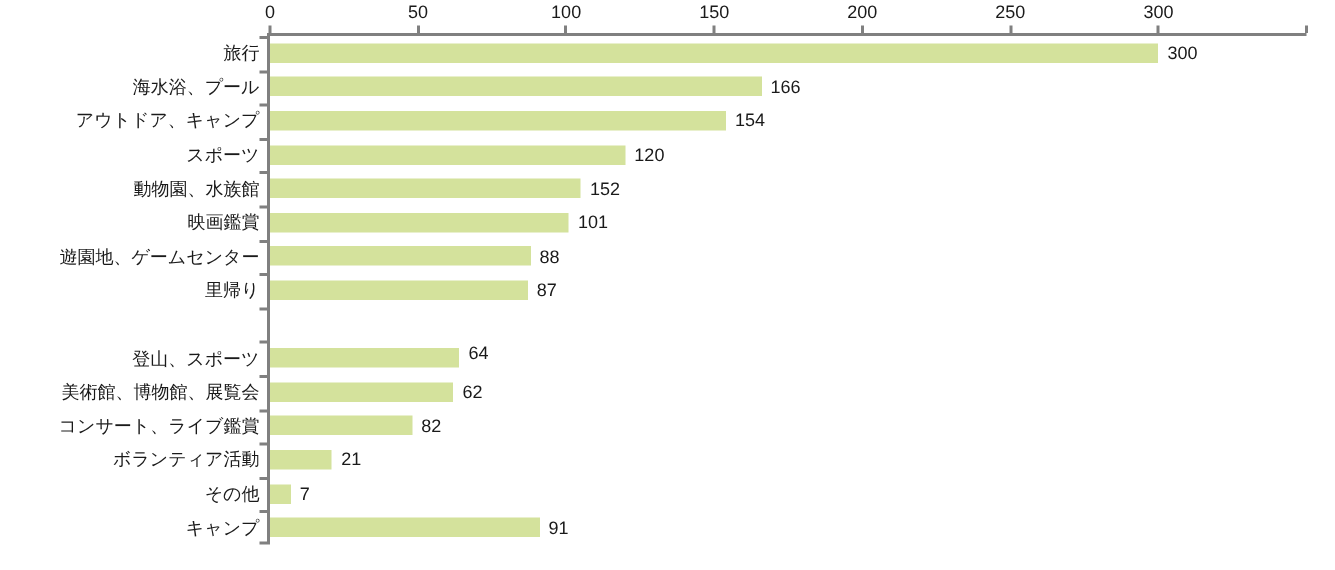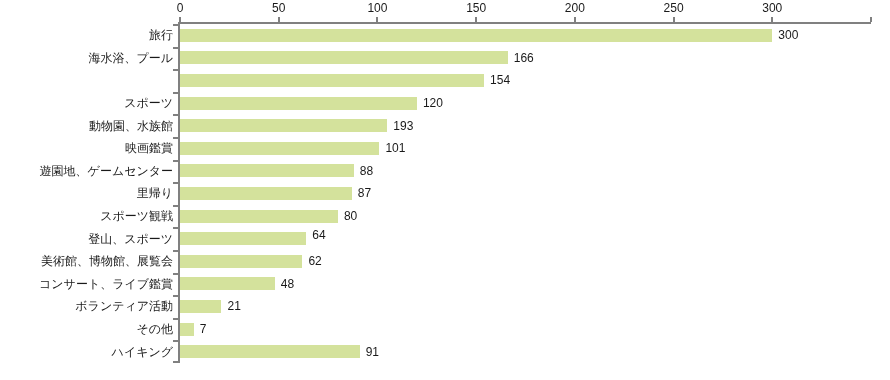--- a/index.html
+++ b/index.html
@@ -128,92 +128,88 @@
         <div class="bar-value" style="left: 778.286px; top: 4.3px;">300</div>
       </div>
       <div class="ytick-mark" style="position: absolute; left: 173px; top: 24px;"></div>
       <div class="bar-row" style="top: 46.6px; height: 22.6px;">
         <div class="cat-label" style="top: 4.3px; position: absolute;">海水浴、プール</div>
         <div class="bar" style="left: 180px; top: 4.8px; width: 327.731px; height: 13px; background: rgb(212, 226, 156);"></div>
         <div class="bar-value" style="left: 513.731px; top: 4.3px;">166</div>
       </div>
       <div class="ytick-mark" style="position: absolute; left: 173px; top: 46.6px;"></div>
       <div class="bar-row" style="top: 69.2px; height: 22.6px;">
+        <div class="cat-label" style="top: 4.3px; position: absolute;">アウトドア、キャンプ</div>
         <div class="bar" style="left: 180px; top: 4.8px; width: 304.04px; height: 13px; background: rgb(212, 226, 156);"></div>
         <div class="bar-value" style="left: 490.04px; top: 4.3px;">154</div>
       </div>
       <div class="ytick-mark" style="position: absolute; left: 173px; top: 69.2px;"></div>
       <div class="bar-row" style="top: 91.8px; height: 22.6px;">
         <div class="cat-label" style="top: 4.3px; position: absolute;">スポーツ</div>
         <div class="bar" style="left: 180px; top: 4.8px; width: 236.914px; height: 13px; background: rgb(212, 226, 156);"></div>
         <div class="bar-value" style="left: 422.914px; top: 4.3px; text-align: center;">120</div>
       </div>
       <div class="ytick-mark" style="position: absolute; left: 173px; top: 91.8px;"></div>
       <div class="bar-row" style="top: 114.4px; height: 22.6px;">
         <div class="cat-label" style="top: 4.3px; position: absolute;">動物園、水族館</div>
         <div class="bar" style="left: 180px; top: 4.8px; width: 207.3px; height: 13px; background: rgb(212, 226, 156);"></div>
-        <div class="bar-value" style="left: 393.3px; top: 4.3px;">193</div>
+        <div class="bar-value" style="left: 393.3px; top: 4.3px;">152</div>
       </div>
       <div class="ytick-mark" style="position: absolute; left: 173px; top: 114.4px;"></div>
       <div class="bar-row" style="top: 137px; height: 22.6px;">
         <div class="cat-label" style="top: 4.3px; position: absolute;">映画鑑賞</div>
         <div class="bar" style="left: 180px; top: 4.8px; width: 199.403px; height: 13px; background: rgb(212, 226, 156);"></div>
         <div class="bar-value" style="left: 385.403px; top: 4.3px;">101</div>
       </div>
       <div class="ytick-mark" style="position: absolute; left: 173px; top: 137px;"></div>
       <div class="bar-row" style="top: 159.6px; height: 22.6px;">
         <div class="cat-label" style="top: 4.3px; position: absolute;">遊園地、ゲームセンター</div>
         <div class="bar" style="left: 180px; top: 4.8px; width: 173.737px; height: 13px; background: rgb(212, 226, 156);"></div>
         <div class="bar-value" style="left: 359.737px; top: 4.3px;">88</div>
       </div>
       <div class="ytick-mark" style="position: absolute; left: 173px; top: 159.6px;"></div>
       <div class="bar-row" style="top: 182.2px; height: 22.6px;">
         <div class="cat-label" style="top: 4.3px; position: absolute;">里帰り</div>
         <div class="bar" style="left: 180px; top: 4.8px; width: 171.763px; height: 13px; background: rgb(212, 226, 156);"></div>
         <div class="bar-value" style="left: 357.763px; top: 4.3px;">87</div>
       </div>
       <div class="ytick-mark" style="position: absolute; left: 173px; top: 182.2px;"></div>
-      <div class="bar-row" style="top: 204.8px; height: 22.6px;">
-        <div class="cat-label" style="top: 4.3px; position: absolute;">スポーツ観戦</div>
-        <div class="bar" style="left: 180px; top: 4.8px; width: 157.943px; height: 13px; background: rgb(212, 226, 156);"></div>
-        <div class="bar-value" style="left: 343.943px; top: 4.3px;">80</div>
-      </div>
       <div class="ytick-mark" style="position: absolute; left: 173px; top: 204.8px;"></div>
       <div class="bar-row" style="top: 227.4px; height: 22.6px;">
         <div class="cat-label" style="top: 4.3px; position: absolute;">登山、スポーツ</div>
         <div class="bar" style="left: 180px; top: 4.8px; width: 126.354px; height: 13px; background: rgb(212, 226, 156);"></div>
         <div class="bar-value" style="left: 312.354px; top: 1px; text-align: right;">64</div>
       </div>
       <div class="ytick-mark" style="position: absolute; left: 173px; top: 227.4px;"></div>
       <div class="bar-row" style="top: 250px; height: 22.6px;">
         <div class="cat-label" style="top: 4.3px; position: absolute;">美術館、博物館、展覧会</div>
         <div class="bar" style="left: 180px; top: 4.8px; width: 122.406px; height: 13px; background: rgb(212, 226, 156);"></div>
         <div class="bar-value" style="left: 308.406px; top: 4.3px;">62</div>
       </div>
       <div class="ytick-mark" style="position: absolute; left: 173px; top: 250px;"></div>
       <div class="bar-row" style="top: 272.6px; height: 22.6px;">
         <div class="cat-label" style="top: 4.3px; position: absolute;">コンサート、ライブ鑑賞</div>
         <div class="bar" style="left: 180px; top: 4.8px; width: 94.7657px; height: 13px; background: rgb(212, 226, 156);"></div>
-        <div class="bar-value" style="left: 280.766px; top: 4.3px;">48</div>
+        <div class="bar-value" style="left: 280.766px; top: 4.3px;">82</div>
       </div>
       <div class="ytick-mark" style="position: absolute; left: 173px; top: 272.6px;"></div>
       <div class="bar-row" style="top: 295.2px; height: 22.6px;">
         <div class="cat-label" style="top: 4.3px; position: absolute;">ボランティア活動</div>
         <div class="bar" style="left: 180px; top: 4.8px; width: 41.46px; height: 13px; background: rgb(212, 226, 156);"></div>
         <div class="bar-value" style="left: 227.46px; top: 4.3px;">21</div>
       </div>
       <div class="ytick-mark" style="position: absolute; left: 173px; top: 295.2px;"></div>
       <div class="bar-row" style="top: 317.8px; height: 22.6px;">
         <div class="cat-label" style="top: 4.3px; position: absolute;">その他</div>
         <div class="bar" style="left: 180px; top: 4.8px; width: 13.82px; height: 13px; background: rgb(212, 226, 156);"></div>
         <div class="bar-value" style="left: 199.82px; top: 4.3px;">7</div>
       </div>
       <div class="ytick-mark" style="position: absolute; left: 173px; top: 317.8px;"></div>
       <div class="bar-row" style="top: 340.4px; height: 22.6px;">
-        <div class="cat-label" style="top: 4.3px; position: absolute;">ハイキング</div>
+        <div class="cat-label" style="top: 4.3px; position: absolute;">キャンプ</div>
         <div class="bar" style="left: 180px; top: 4.8px; width: 179.66px; height: 13px; background: rgb(212, 226, 156);"></div>
         <div class="bar-value" style="left: 365.66px; top: 4.3px;">91</div>
       </div>
       <div class="ytick-mark" style="position: absolute; left: 173px; top: 340.4px;"></div>
       <div class="ytick-mark" style="position: absolute; left: 173px; top: 361px;"></div>
     </div>
 
 <div class="xtick-mark" style="left: 179px;"></div>
     <div class="xtick-mark" style="left: 277.714px;"></div>
     <div class="xtick-mark" style="left: 376.429px;"></div>

